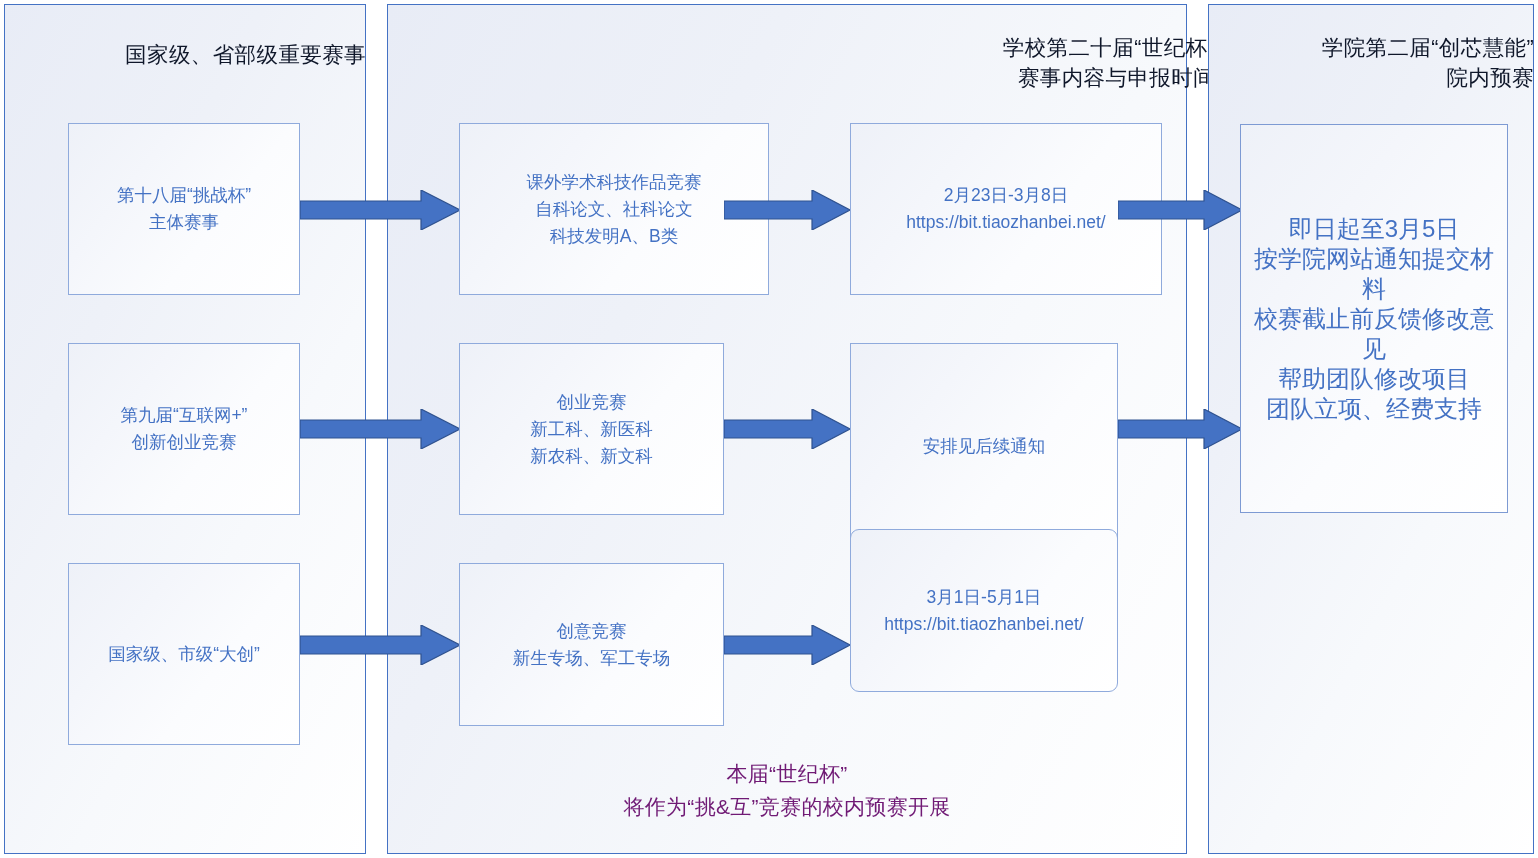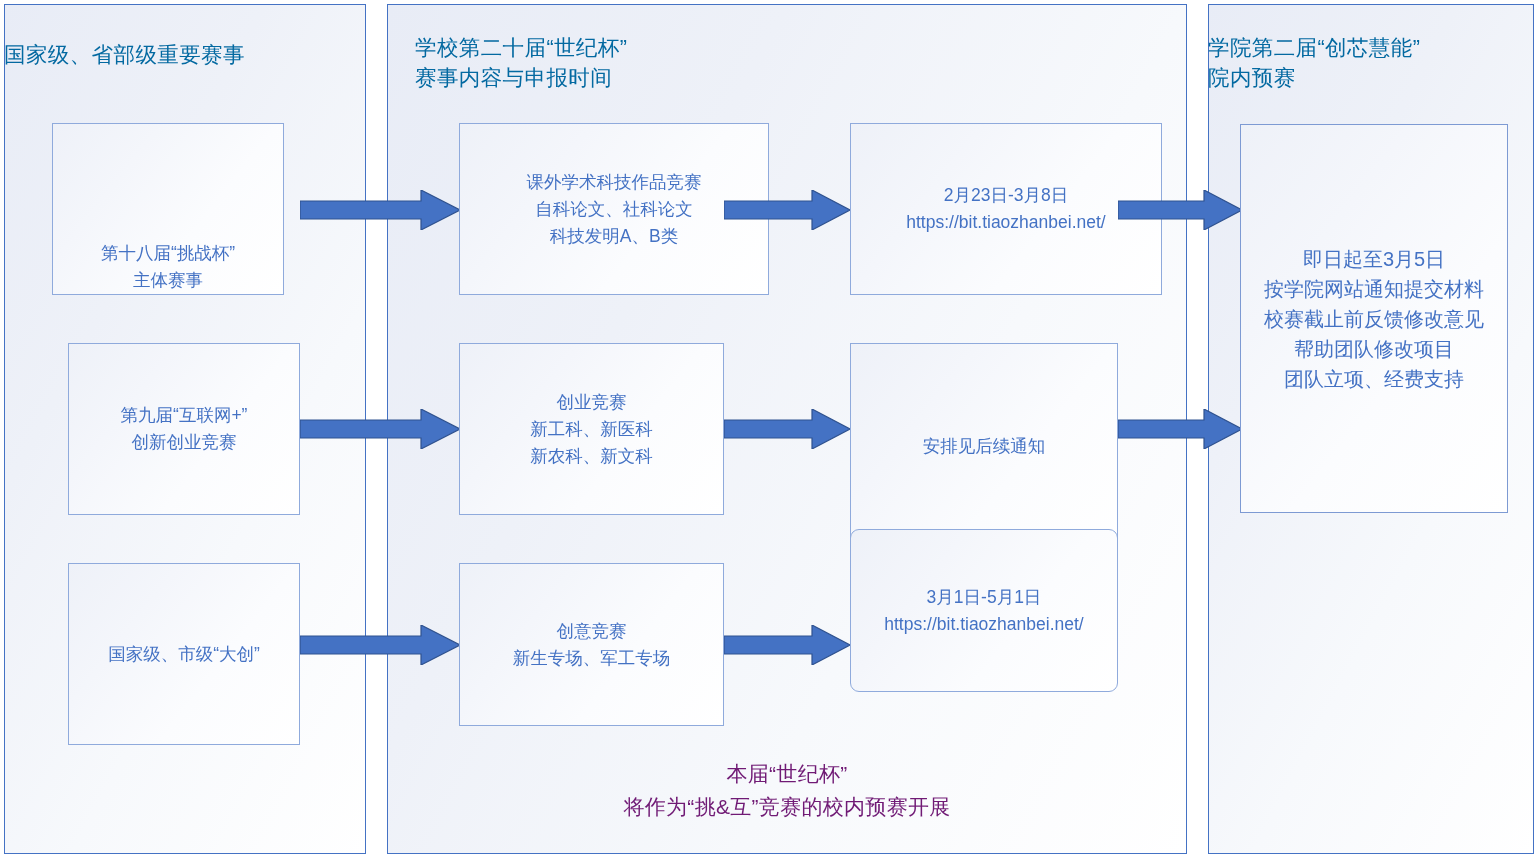--- a/index.html
+++ b/index.html
@@ -24,22 +24,22 @@
   .panel {
     position: absolute;
     box-sizing: border-box;
     border: 1.4px solid #4472C4;
     background: linear-gradient(118deg, #e8ecf6 0%, #eef1f8 32%, #f7f9fc 64%, #ffffff 100%);
   }
   .panel-title {
     position: absolute;
     left: 0;
     right: 0;
-    text-align: left;
-    color: #0369a1;
+    text-align: right;
+    color: #0f172a;
     font-size: 21.5px;
     line-height: 30px;
     letter-spacing: 0.4px;
     white-space: pre-line;
     font-weight: 400;
   }
 
   
   .nodebox {
     position: absolute;
@@ -55,21 +55,21 @@
   }
   .nodetext {
     text-align: center;
     color: #4472C4;
     font-size: 17.5px;
     line-height: 27px;
     white-space: pre-line;
     padding: 0 6px;
   }
   .nodetext.big {
-    font-size: 20px;
+    font-size: 24px;
     line-height: 30px;
   }
 
   
   .arrow {
     position: absolute;
   }
   .arrow svg { display: block; }
 
   
@@ -95,21 +95,21 @@
   <div class="panel" style="left:387px; top:4px; width:800px; height:850px;">
   </div>
   <div class="panel-title" style="left:387px; top:33px; width:800px;padding-left:28px;">学校第二十届“世纪杯”
 赛事内容与申报时间</div>
 
   <div class="panel" style="left:1208px; top:4px; width:326px; height:850px;">
   </div>
   <div class="panel-title" style="left:1208px; top:33px; width:326px;">学院第二届“创芯慧能”
 院内预赛</div>
 
-  <div class="nodebox" style="left:52px; top:123px; width:232px; height:172px;align-items:flex-end;">
+  <div class="nodebox" style="left:68px; top:123px; width:232px; height:172px;">
     <div class="nodetext">第十八届“挑战杯”
 主体赛事</div>
   </div>
 
   <div class="arrow" style="left:300px; top:190px; width:160px; height:40px;">
     <svg width="160" height="40" viewBox="0 0 160 40">
       <polygon points="0,11 121,11 121,0 160,20 121,40 121,29 0,29" fill="#4472C4" stroke="#2F528F" stroke-width="1.2"></polygon>
     </svg>
   </div>
 

